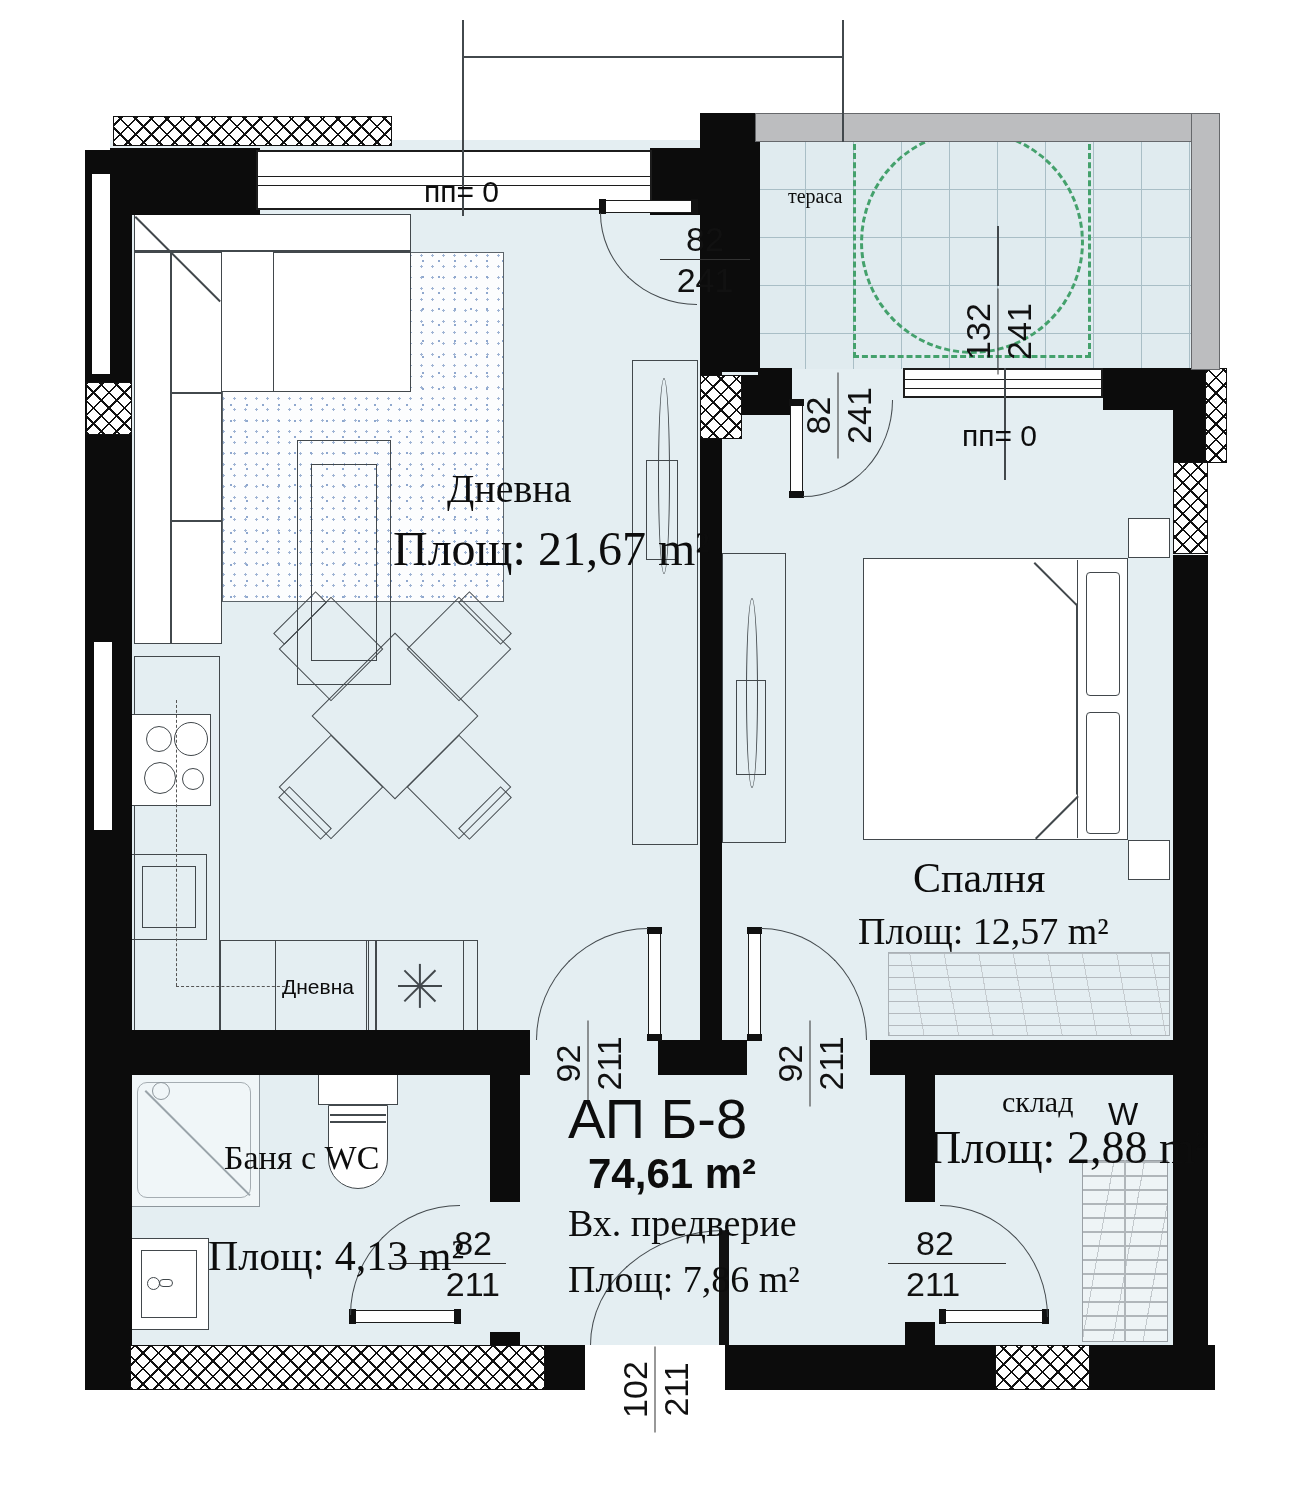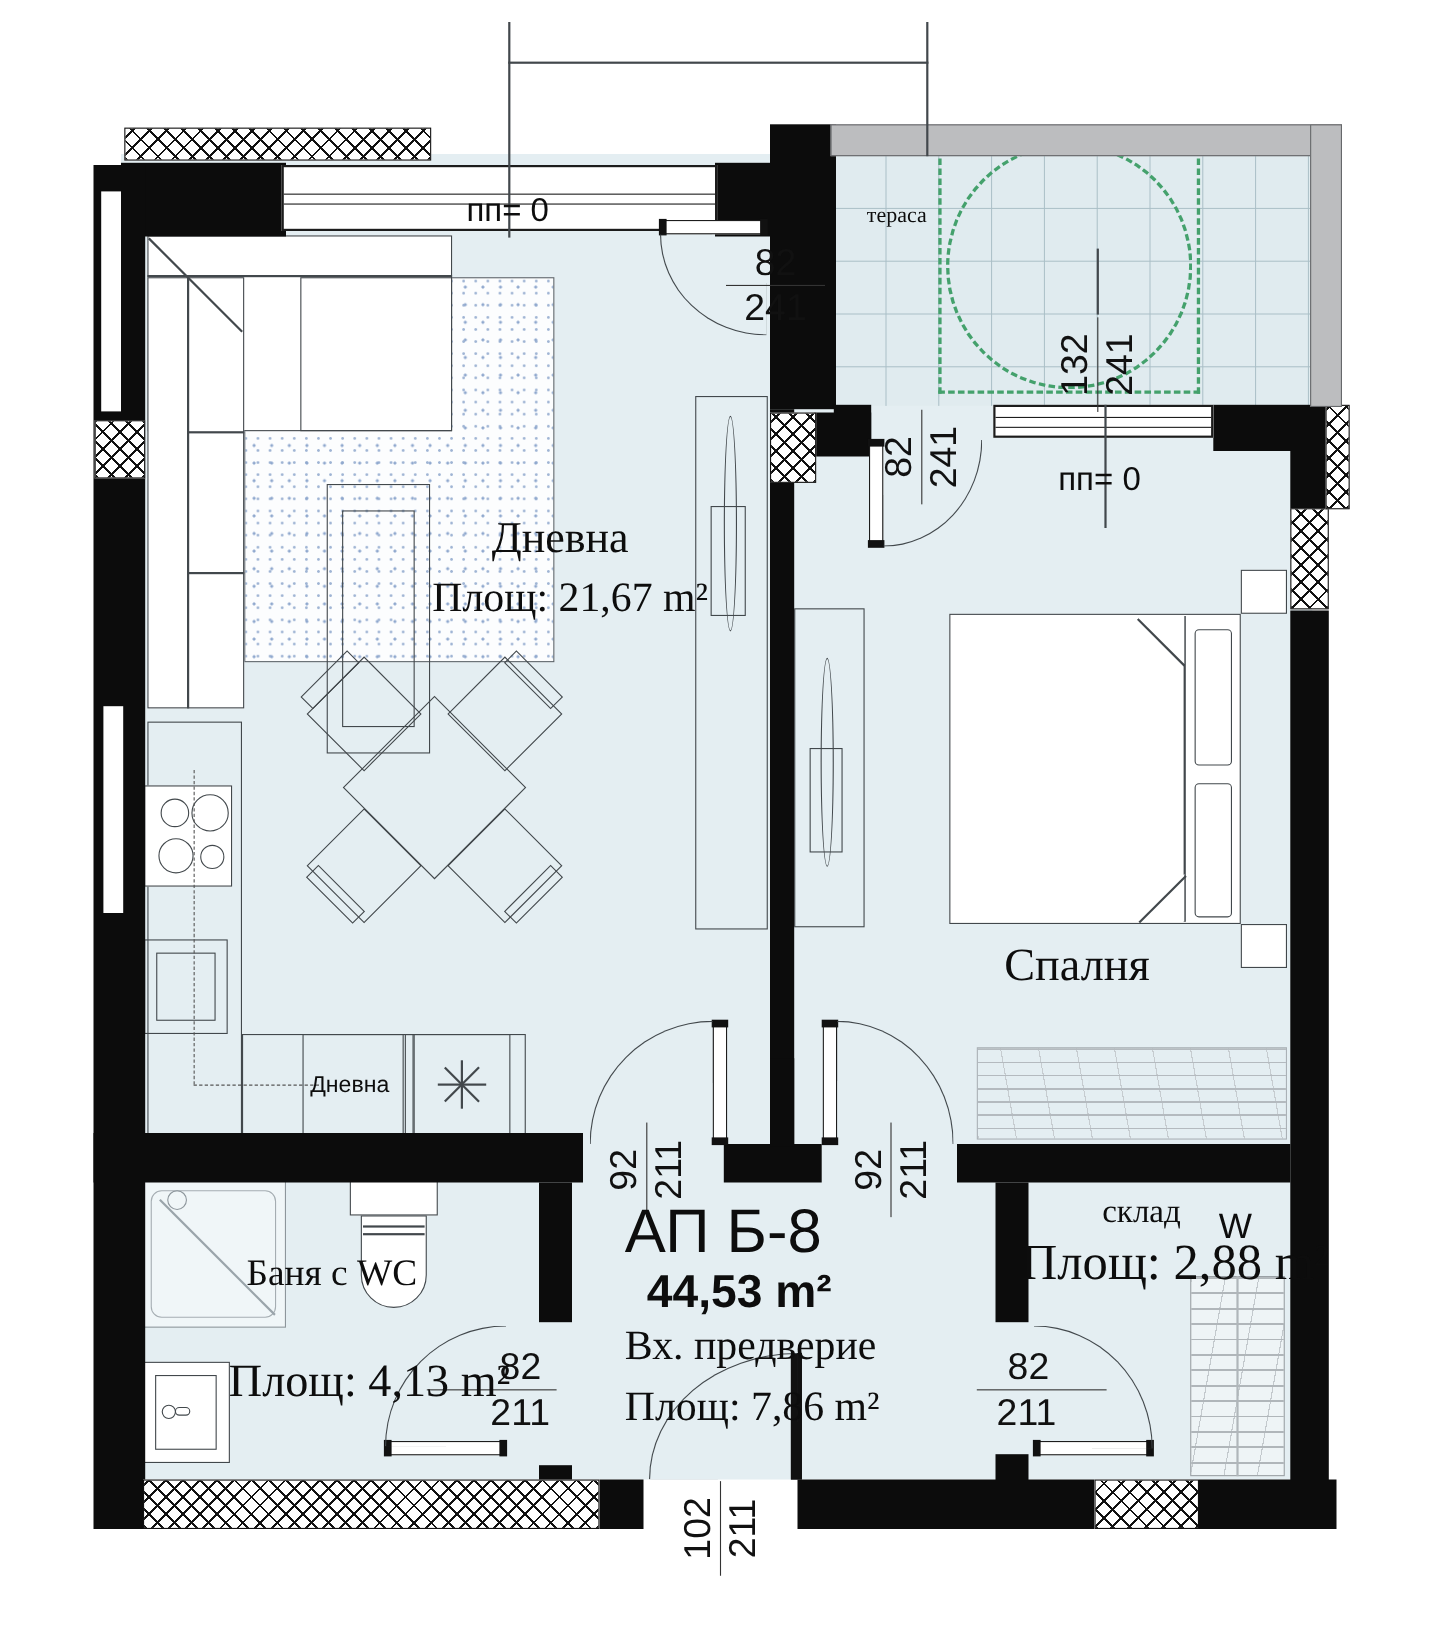--- a/index.html
+++ b/index.html
@@ -265,28 +265,29 @@
     <div class="fl"></div>
     <span>211</span>
   </div>
 
   <div class="lbl sans" style="left:424px;top:176px;font-size:30px;">пп= 0</div>
   <div class="lbl sans" style="left:962px;top:420px;font-size:30px;">пп= 0</div>
 
   <div class="lbl serif" style="left:788px;top:186px;font-size:20px;">тераса</div>
 
   <div class="lbl serif" style="left:447px;top:468px;font-size:40px;">Дневна</div>
-  <div class="lbl serif" style="left:393px;top:524px;font-size:38px;">Площ: 21,67 m²</div>
+  <div class="lbl serif" style="left:393px;top:524px;font-size:48px;">Площ: 21,67 m²</div>
 
   <div class="lbl serif" style="left:913px;top:856px;font-size:42px;">Спалня</div>
+  <div class="lbl serif" style="left:858px;top:912px;font-size:38px;">Площ: 12,57 m²</div>
 
   <div class="lbl sans" style="left:282px;top:976px;font-size:21px;">Дневна</div>
 
   <div class="lbl sans" style="left:568px;top:1090px;font-size:56px;font-weight:normal;">АП Б-8</div>
-  <div class="lbl sans" style="left:588px;top:1152px;font-size:42px;font-weight:bold;">44,53 m²</div>
+  <div class="lbl sans" style="left:588px;top:1152px;font-size:42px;font-weight:bold;">74,61 m²</div>
   <div class="lbl serif" style="left:568px;top:1204px;font-size:38px;">Вх. предверие</div>
   <div class="lbl serif" style="left:568px;top:1260px;font-size:38px;">Площ: 7,86 m²</div>
 
   <div class="lbl serif" style="left:224px;top:1140px;font-size:34px;">Баня с WC</div>
   <div class="lbl serif" style="left:208px;top:1234px;font-size:42px;">Площ: 4,13 m²</div>
 
   <div class="lbl serif" style="left:1002px;top:1086px;font-size:30px;">склад</div>
   <div class="lbl serif" style="left:928px;top:1124px;font-size:46px;">Площ: 2,88 m²</div>
   <div class="lbl sans" style="left:1108px;top:1098px;font-size:32px;">W</div>
 

